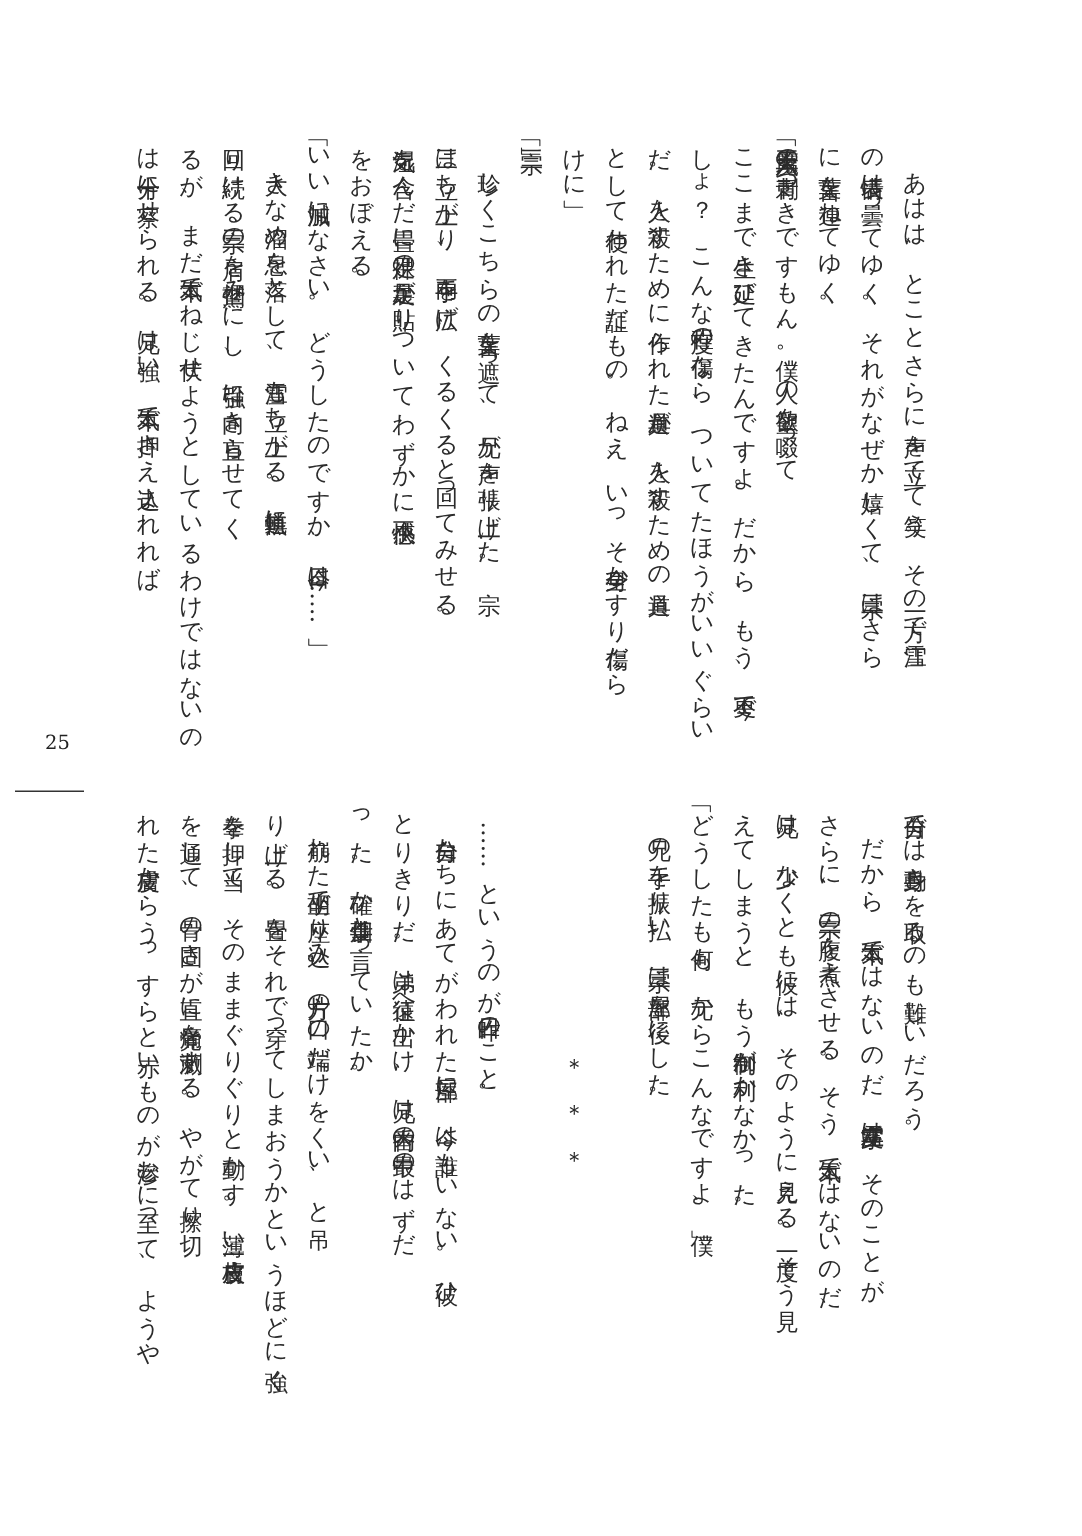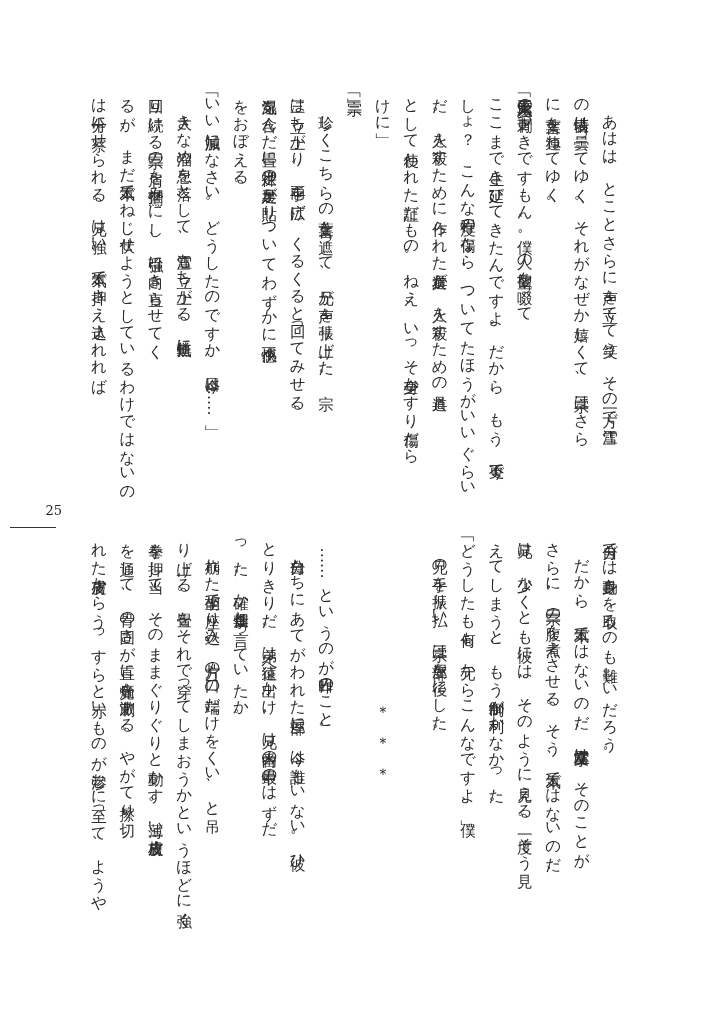--- a/index.html
+++ b/index.html
@@ -33,23 +33,23 @@
       height: 404px;
       white-space: pre;
       overflow: visible;
       letter-spacing: 0;
     }
     .line.tight { letter-spacing: -0.6px; }
     .line.center { text-align: center; }
     .page-number {
       position: absolute;
       left: 30px;
-      top: 503px;
+      top: 488px;
       width: 32px;
-      text-align: right;
+      text-align: left;
       font-size: 13px;
       line-height: 16px;
       color: #222;
     }
     .page-rule {
       position: absolute;
       left: 10px;
       top: 527px;
       width: 46px;
       height: 1px;

